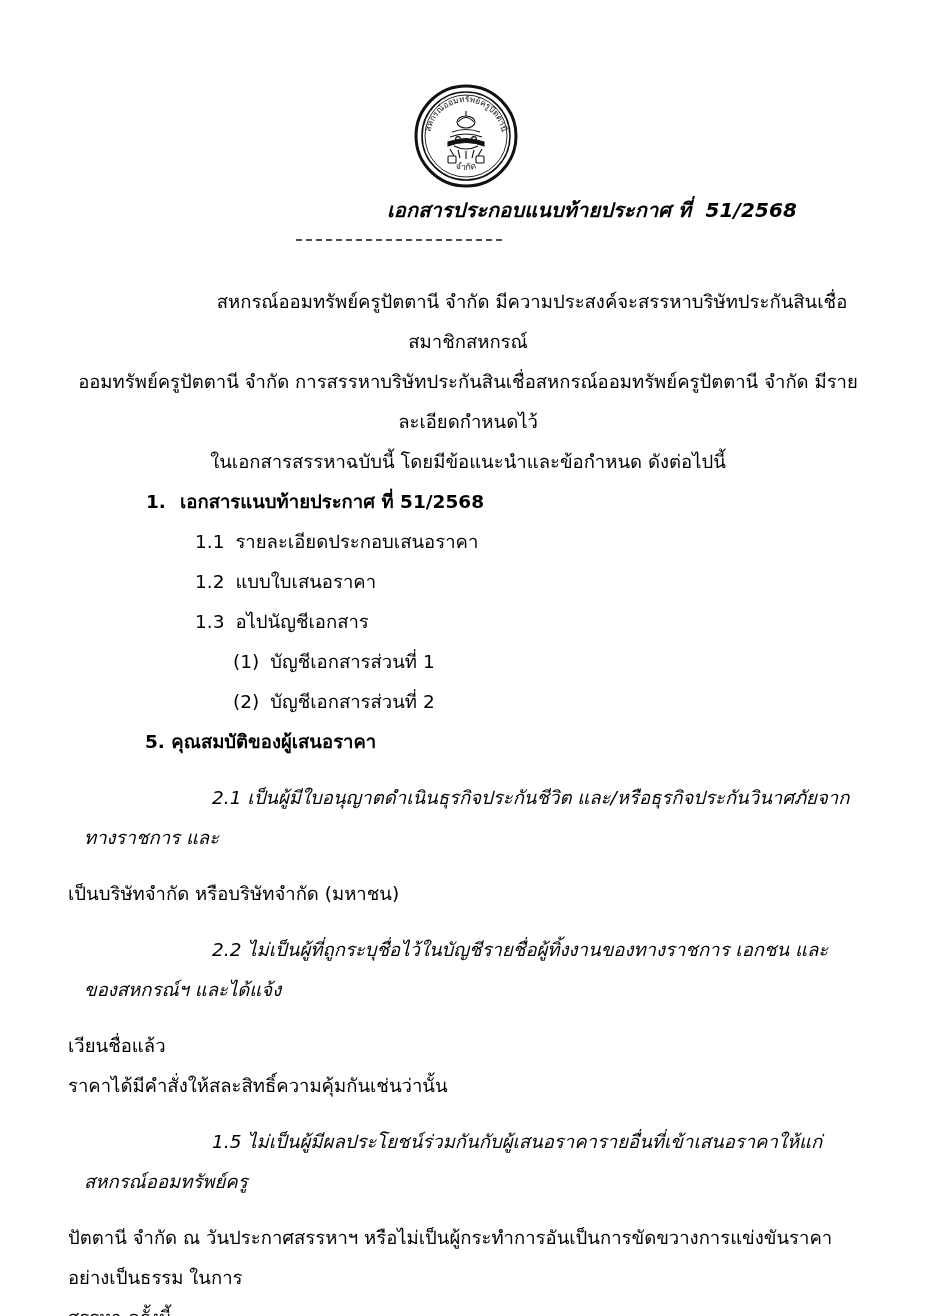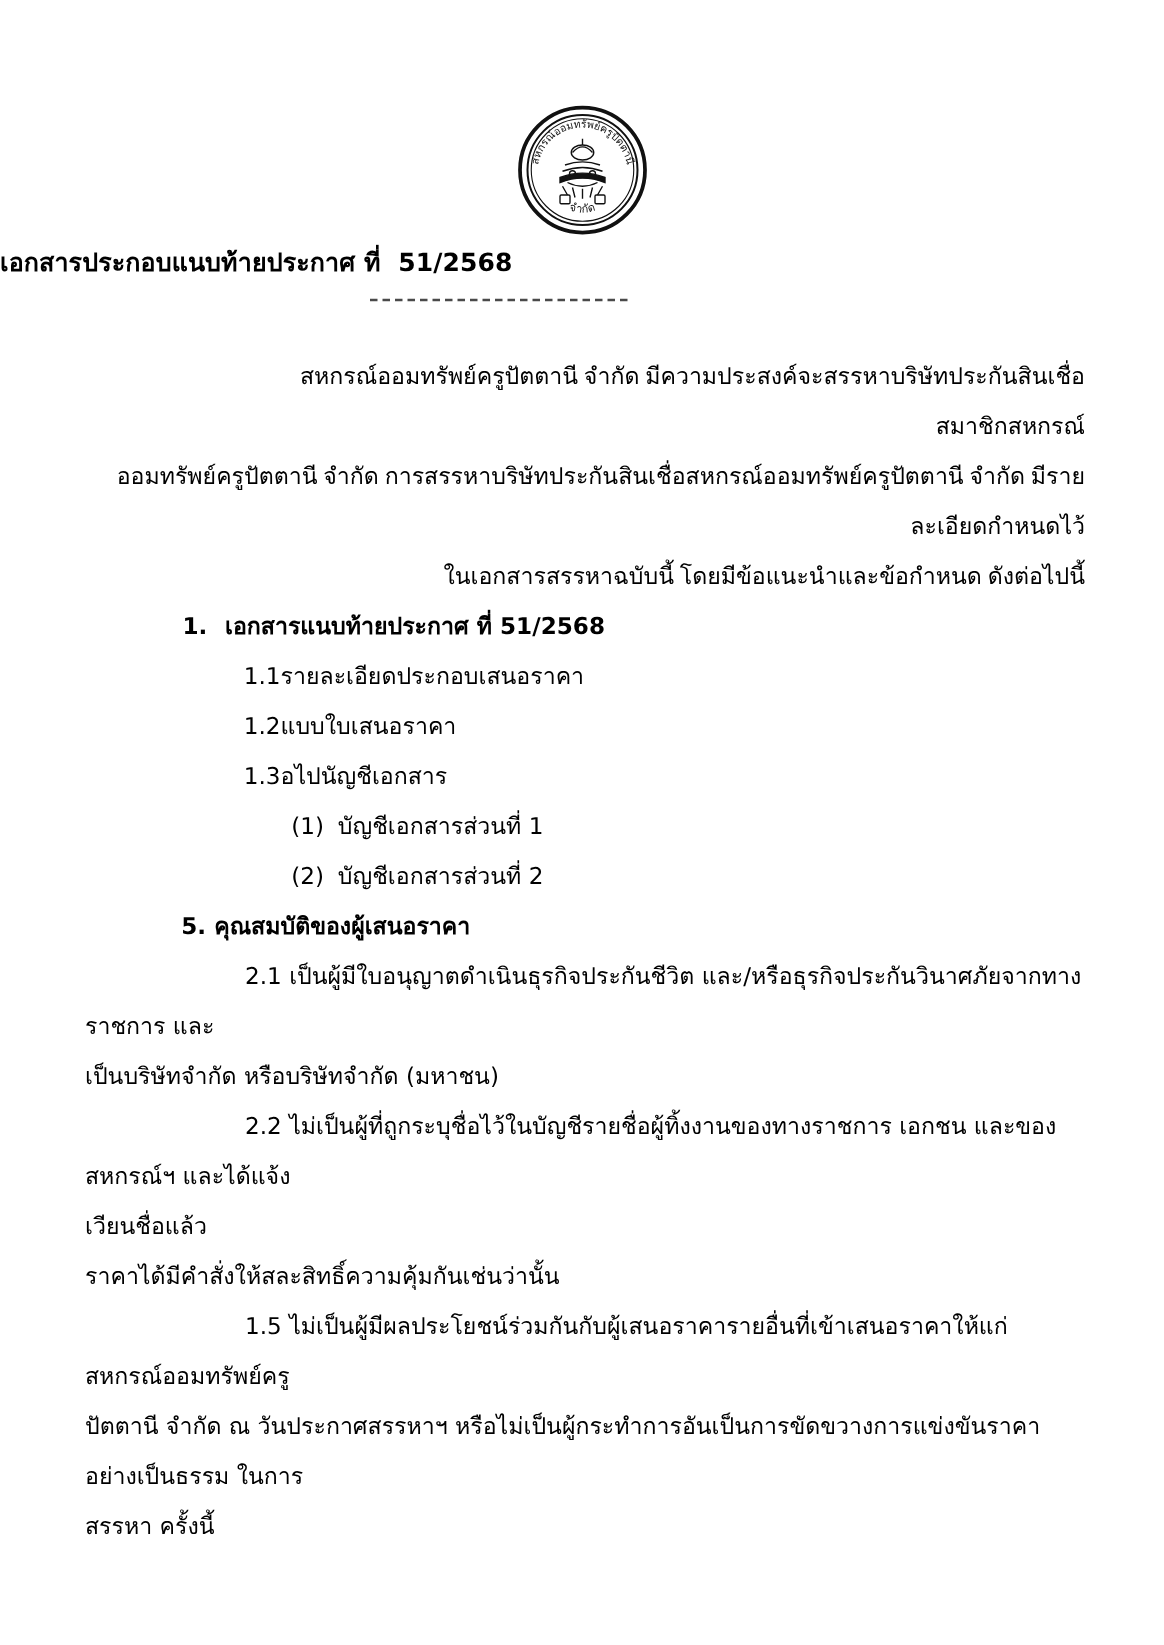--- a/index.html
+++ b/index.html
@@ -37,21 +37,22 @@
     height: 104px;
   }
   .seal svg { display: block; width: 104px; height: 104px; }
 
   
   .title-block {
     position: absolute;
     top: 198px;
     left: 0;
     width: 797px;
-    text-align: left;
+    text-align: right;
+    font-style: italic;
   }
   .doc-title {
     font-size: 20px;
     font-weight: bold;
     letter-spacing: 0.1px;
     line-height: 1.25;
     white-space: pre;
   }
   .rule-row {
     margin-top: 16px;
@@ -68,55 +69,56 @@
   .body {
     position: absolute;
     top: 282px;
     left: 68px;
     width: 800px;
     font-size: 18.5px;
     line-height: 40px;
   }
   .para {
     margin: 0;
-    text-align: right;
+    text-align: center;
     text-indent: 0;
-    font-family: Liberation Serif, serif;
   }
   .para.indent-first-lg { text-indent: 128px; }
 
   .lvl1 {
     margin: 0;
     display: flex;
     gap: 14px;
     padding-left: 78px;
   }
   .lvl1 .num { font-weight: bold; min-width: 20px; }
   .lvl1 .txt { font-weight: bold; }
 
   .lvl2 {
     margin: 0;
     display: flex;
+    gap: 11px;
     padding-left: 127px;
   }
   .lvl3 {
     margin: 0;
     display: flex;
     gap: 11px;
     padding-left: 165px;
   }
 
   .sec-head {
     margin: 0;
     padding-left: 77px;
     font-weight: bold;
   }
   .hang {
-    margin: 0;
+    margin: 16px;
     text-indent: 128px;
+    font-style: italic;
   }
   .flush { margin: 0; text-indent: 0; }
 </style>
 </head>
 <body>
 
 <div class="page">
 
   <div class="seal-wrap">
     <div class="seal">

